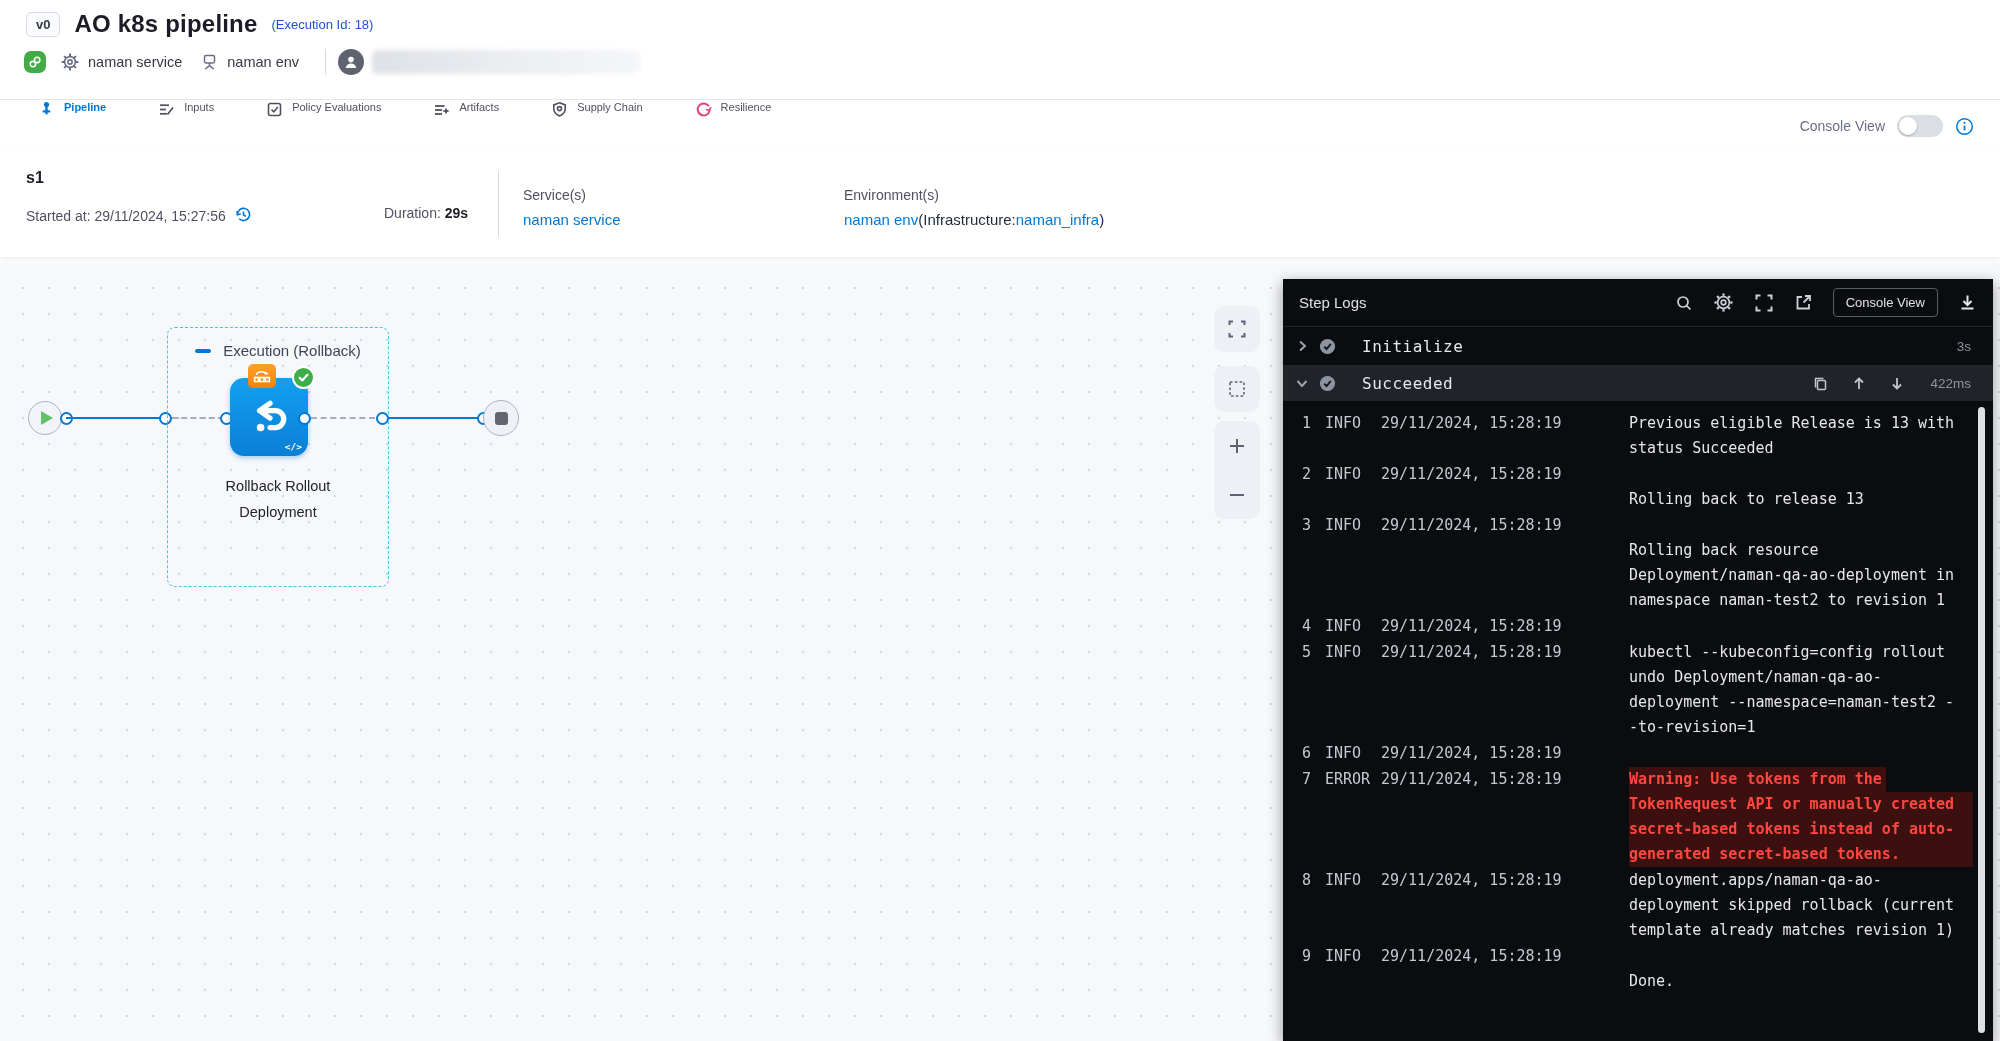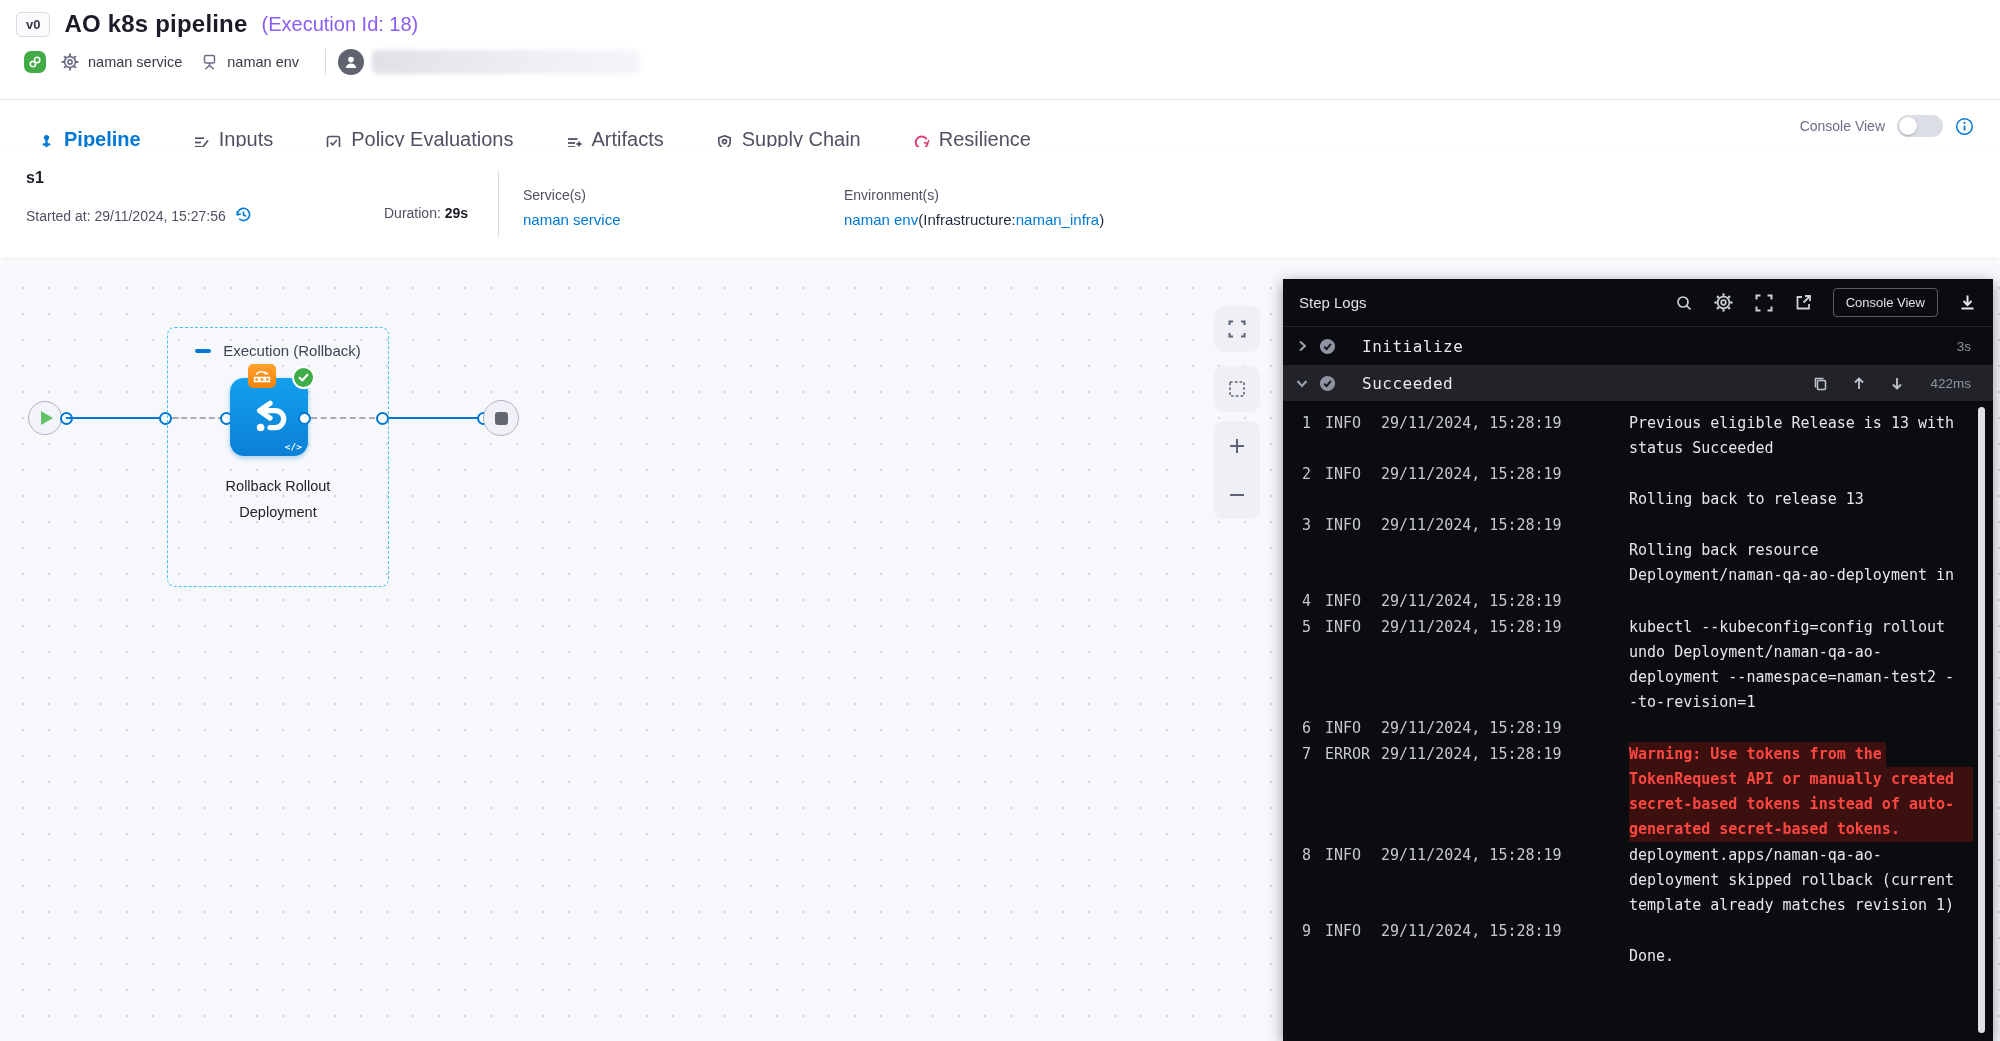--- a/index.html
+++ b/index.html
@@ -3,41 +3,41 @@
 <meta charset="utf-8">
 <style>
   * { margin:0; padding:0; box-sizing:border-box; }
   html,body { width:2000px; height:1041px; overflow:hidden; background:#fff;
     font-family:"Liberation Sans", sans-serif; }
   .page { position:relative; width:2000px; height:1041px; background:#fff; }
 
   
   .app-header { position:absolute; left:0; top:0; width:2000px; height:100px;
     background:#fff; border-bottom:1px solid #e6e7ee; }
-  .hrow1 { position:absolute; left:16px; top:10px; display:flex; align-items:center; gap:14px; }
+  .hrow1 { position:absolute; left:26px; top:10px; display:flex; align-items:center; gap:14px; }
   .vbadge { border:1px solid #d9dae5; background:#fafbfc; color:#383946; font-size:13px;
     font-weight:600; border-radius:5px; padding:4px 9px; }
   .ptitle { font-size:24px; font-weight:700; color:#1c1c28; letter-spacing:.2px; }
-  .exec-id { font-size:20px; color:#8b5cf6; }
+  .exec-id { font-size:13px; color:#1d4ed8; }
   .hrow2 { position:absolute; left:24px; top:48px; display:flex; align-items:center; height:28px; }
   .modchip { width:22px; height:22px; border-radius:7px; background:#42ab45; display:flex;
     align-items:center; justify-content:center; margin-right:14px; }
   .hico { color:#6b6d85; display:flex; align-items:center; }
   .hlabel { font-size:14.5px; color:#383946; margin:0 18px 0 8px; }
   .hdivider { width:1px; height:26px; background:#d9dae5; margin:0 12px 0 8px; }
   .avatar { width:26px; height:26px; border-radius:50%; background:#5f626f; display:flex;
     align-items:center; justify-content:center; margin-right:8px; }
   .redacted { width:268px; height:24px; border-radius:6px;
     background:linear-gradient(90deg,#dfe1e7,#eceef2 55%,#f5f6f9); filter:blur(2px); }
 
   
   .tabbar { position:absolute; left:0; top:101px; width:2000px; height:51px; background:#fff;
     border-bottom:1px solid #d9dae5; display:flex; align-items:center; padding:0 26px; }
-  .tab { display:flex; align-items:flex-end; gap:9px; height:100%; padding:0 12px; margin-right:28px;
-    font-size:20px; color:#4f5162; font-weight:500; position:relative; cursor:pointer; }
+  .tab { display:flex; align-items:flex-start; gap:9px; height:100%; padding:0 12px; margin-right:28px;
+    font-size:11px; color:#4f5162; font-weight:500; position:relative; cursor:pointer; }
   .tab.active { color:#0278d5; font-weight:600; }
   .tab.active::after { content:""; position:absolute; left:0; right:0; bottom:-1px; height:3px;
     background:#0278d5; border-radius:2px 2px 0 0; }
   .tab svg { flex:none; }
   .tab-right { margin-left:auto; display:flex; align-items:center; gap:12px; }
   .cv-label { font-size:14px; color:#6b6d85; }
   .toggle { width:46px; height:22px; border-radius:11px; background:#dcdee6; position:relative; }
   .toggle .knob { position:absolute; left:2px; top:2px; width:18px; height:18px; border-radius:50%;
     background:#fff; box-shadow:0 1px 2px rgba(0,0,0,.25); }
 
@@ -476,20 +476,21 @@
             </div>
           </div>
           <div class="log-row">
             <span class="ln-num">3</span>
             <span class="ln-level">INFO</span>
             <span class="ln-time">29/11/2024, 15:28:19</span>
             <div class="ln-msg">
               <div class="msg-line blank">&nbsp;</div>
               <div class="msg-line">Rolling back resource</div>
               <div class="msg-line">Deployment/naman-qa-ao-deployment in</div>
+              <div class="msg-line">namespace naman-test2 to revision 1</div>
             </div>
           </div>
           <div class="log-row">
             <span class="ln-num">4</span>
             <span class="ln-level">INFO</span>
             <span class="ln-time">29/11/2024, 15:28:19</span>
             <div class="ln-msg"></div>
           </div>
           <div class="log-row">
             <span class="ln-num">5</span>

